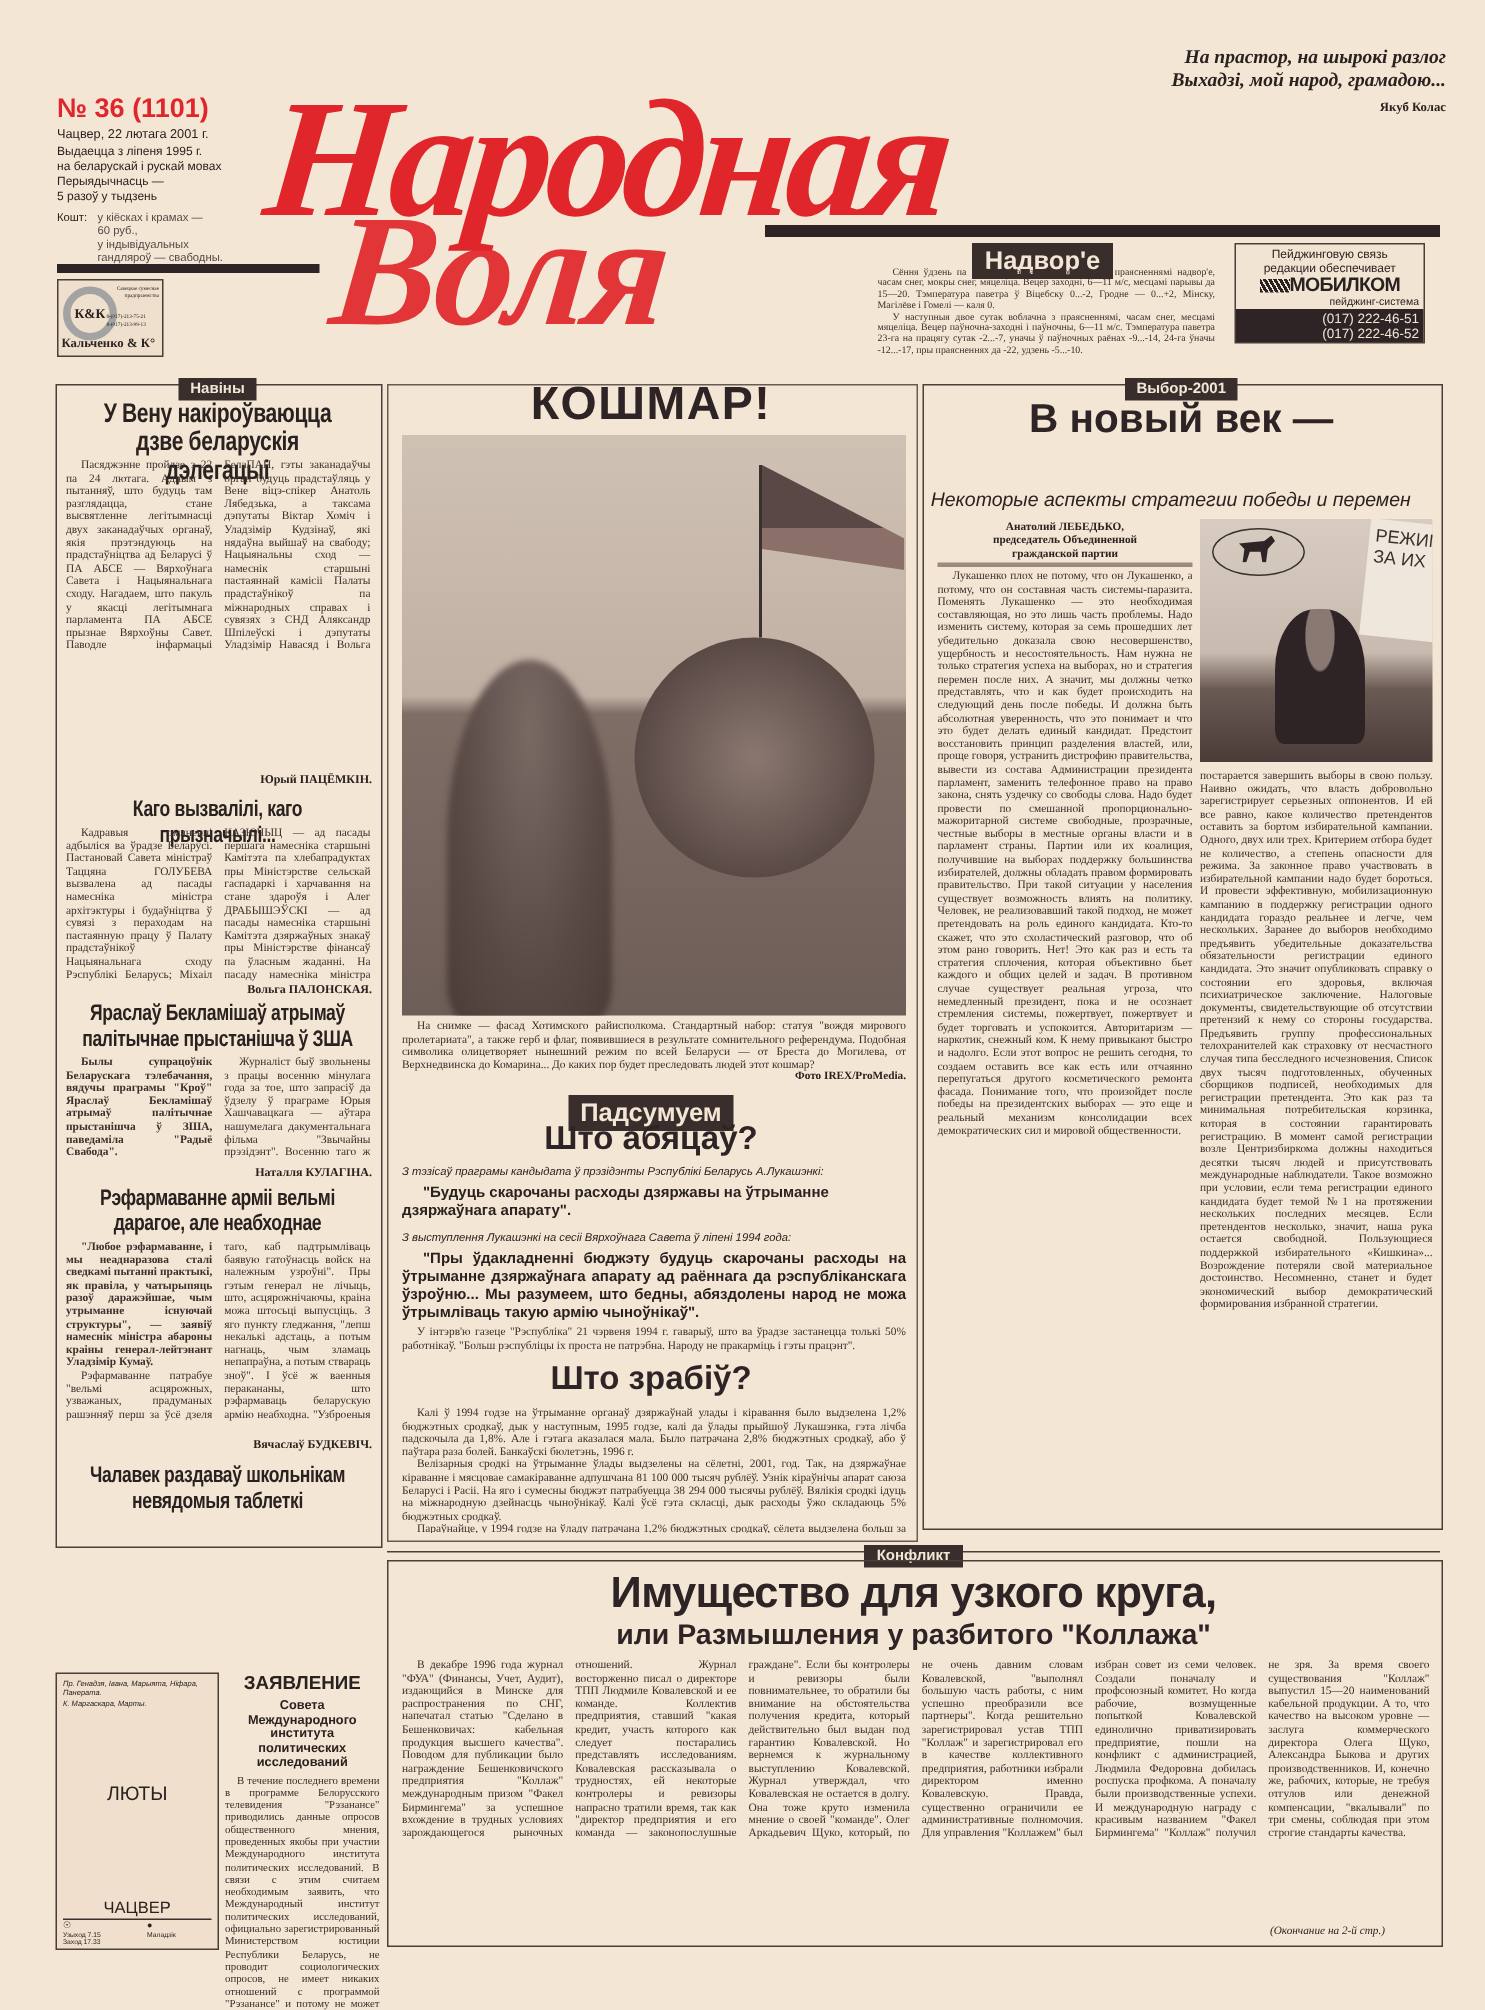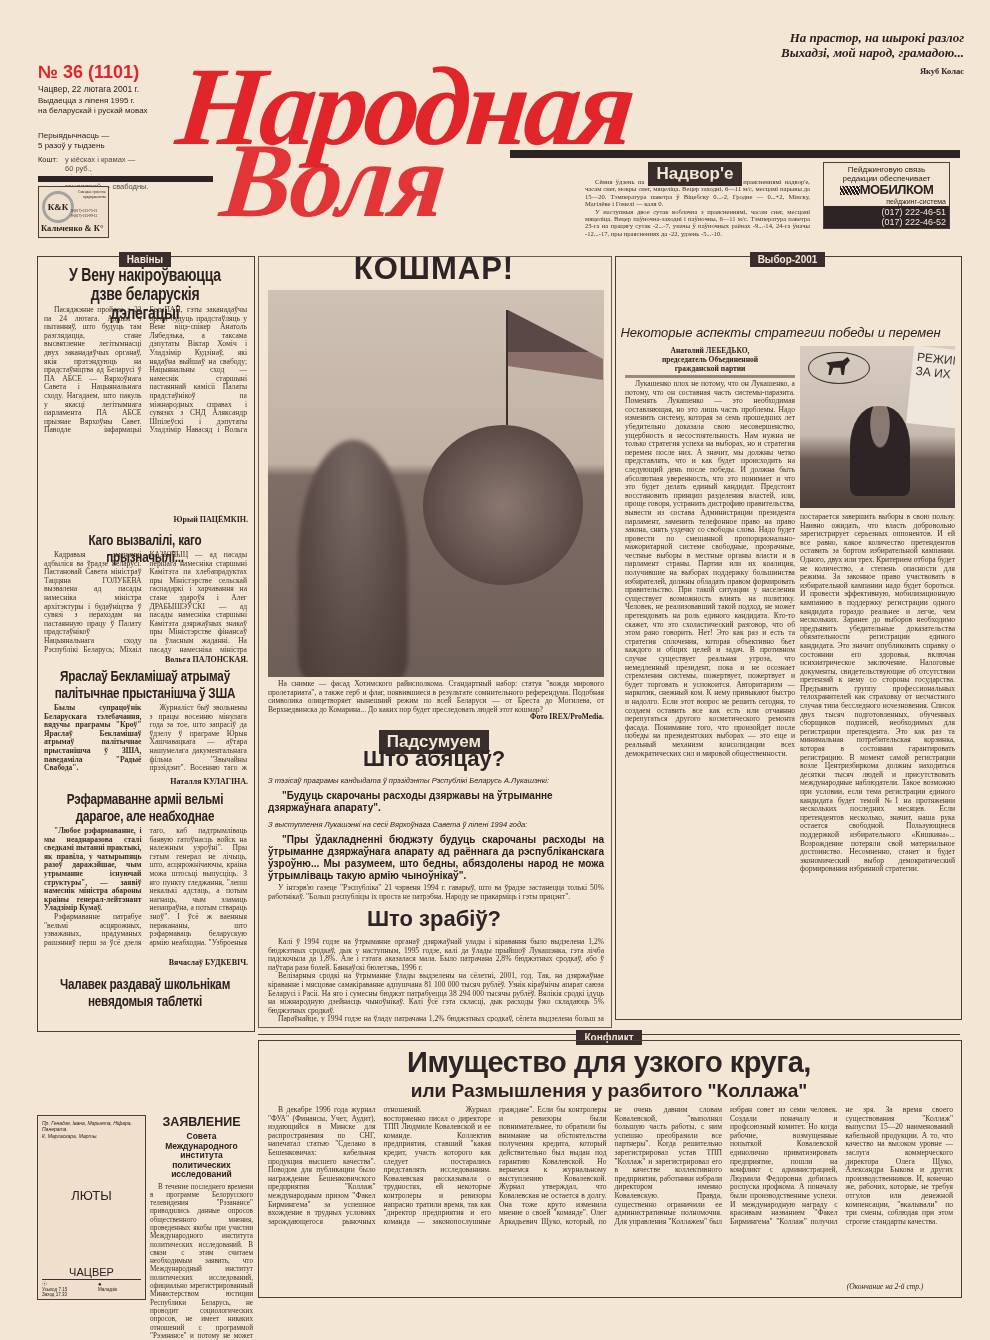--- a/index.html
+++ b/index.html
@@ -21,37 +21,37 @@
   .photo{background:#9a8a80;}
 </style>
 </head>
 <body>
 
 <div class="abs sans" style="left:38px;top:62px;width:120px;">
   <div style="color:#e0262b;font-weight:bold;font-size:18px;line-height:20px;">№ 36 (1101)</div>
   <div style="font-size:8.5px;line-height:11px;margin-top:2px;">Чацвер, 22 лютага 2001 г.</div>
   <div style="font-size:8px;line-height:9.5px;margin-top:1px;">Выдаецца з ліпеня 1995 г.</div>
   <div style="font-size:8px;line-height:9.5px;">на беларускай і рускай мовах</div>
-  <div style="font-size:8px;line-height:9.5px;margin-top:16px;">Перыядычнасць —</div>
+  <div style="font-size:8px;line-height:9.5px;margin-top:1px;">Перыядычнасць —</div>
   <div style="font-size:8px;line-height:9.5px;">5 разоў у тыдзень</div>
   <div style="display:flex;margin-top:5px;font-size:7.5px;line-height:9px;">
     <span style="width:27px;">Кошт:</span>
     <div style="color:#55484a;">
       <div>у кіёсках і крамах —</div>
       <div>60 руб.,</div>
       <div>у індывідуальных</div>
       <div>гандляроў — свабодны.</div>
     </div>
   </div>
 </div>
 
 <div class="abs darkbar" style="left:38px;top:176px;width:175px;height:6px;"></div>
 
 <div class="abs box" style="left:38px;top:186px;width:69px;height:50px;background:#efe0cd;">
-  <div style="position:absolute;left:3px;top:4px;width:26px;height:26px;border:3px solid #a3a3a3;border-radius:50%;font-size:9px;font-weight:bold;text-align:center;line-height:26px;">
+  <div style="position:absolute;left:3px;top:4px;width:26px;height:26px;border:5px solid #a3a3a3;border-radius:50%;font-size:9px;font-weight:bold;text-align:center;line-height:26px;">
     <span>К&amp;К</span>
   </div>
   <div style="position:absolute;left:32px;top:3px;width:35px;font-size:3.5px;line-height:4.5px;text-align:right;">Савецкае сумеснае прадпрыемства</div>
   <div style="position:absolute;left:32px;top:22px;font-size:3.5px;">8-(017)-213-75-21</div>
   <div style="position:absolute;left:32px;top:27px;font-size:3.5px;">8-(017)-213-99-13</div>
   <div style="position:absolute;left:2px;top:36px;font-size:8.5px;font-weight:bold;white-space:nowrap;">Кальченко &amp; К°</div>
 </div>
 
 <div class="abs mast-red" style="left:178px;top:50px;font-size:112px;line-height:112px;letter-spacing:-4px;transform:skewX(-6deg);">Народная</div>
 <div class="abs mast-red" style="left:222px;top:128px;font-size:106px;line-height:106px;letter-spacing:-2px;transform:skewX(-6deg);opacity:0.92;">Воля</div>
@@ -147,20 +147,21 @@
   <p>Калі ў 1994 годзе на ўтрыманне органаў дзяржаўнай улады і кіравання было выдзелена 1,2% бюджэтных сродкаў, дык у наступным, 1995 годзе, калі да ўлады прыйшоў Лукашэнка, гэта лічба падскочыла да 1,8%. Але і гэтага аказалася мала. Было патрачана 2,8% бюджэтных сродкаў, або ў паўтара раза болей. Банкаўскі бюлетэнь, 1996 г.</p>
   <p>Велізарныя сродкі на ўтрыманне ўлады выдзелены на сёлетні, 2001, год. Так, на дзяржаўнае кіраванне і мясцовае самакіраванне адпушчана 81 100 000 тысяч рублёў. Узнік кіраўнічы апарат саюза Беларусі і Расіі. На яго і сумесны бюджэт патрабуецца 38 294 000 тысячы рублёў. Вялікія сродкі ідуць на міжнародную дзейнасць чыноўнікаў. Калі ўсё гэта скласці, дык расходы ўжо складаюць 5% бюджэтных сродкаў.</p>
   <p>Параўнайце, у 1994 годзе на ўладу патрачана 1,2% бюджэтных сродкаў, сёлета выдзелена больш за 5%. Вось так ён "скараціў" расходы на ўтрыманне дзяржаўнага апарату. А калі сюды яшчэ прыплюсаваць проста астранамічныя сумы на ўтрыманне сілавых структур, дык атрымаецца, што чыноўнікі розных масцей, якія стаяць з лыжкай, а не сошкай, з'ядаюць велізарную частку дзяржаўнага пірага.</p>
 </div>
 
 <div class="abs box" style="left:615px;top:256px;width:345px;height:762px;"></div>
 <div class="abs" style="left:615px;top:249px;width:345px;text-align:center;">
   <span class="rubric" style="font-size:10px;">Выбор-2001</span>
 </div>
 <div class="abs sans" style="left:615px;top:264px;width:345px;text-align:center;font-weight:900;font-size:27px;line-height:30px;color:#2e2426;">
+  <div>В новый век —</div>
 </div>
 <div class="abs sans" style="left:615px;top:326px;width:331px;text-align:center;font-style:italic;font-size:13px;line-height:14px;">Некоторые аспекты стратегии победы и перемен</div>
 <div class="abs serif" style="left:625px;top:346px;width:170px;text-align:center;font-weight:bold;font-size:7.5px;line-height:9px;border-bottom:3px solid #9a8a80;padding-bottom:2px;">
   <div>Анатолий ЛЕБЕДЬКО,</div>
   <div>председатель Объединенной</div>
   <div>гражданской партии</div>
 </div>
 <div class="abs txt" style="left:625px;top:380px;width:170px;height:630px;overflow:hidden;text-indent:10px;">Лукашенко плох не потому, что он Лукашенко, а потому, что он составная часть системы-паразита. Поменять Лукашенко — это необходимая составляющая, но это лишь часть проблемы. Надо изменить систему, которая за семь прошедших лет убедительно доказала свою несовершенство, ущербность и несостоятельность. Нам нужна не только стратегия успеха на выборах, но и стратегия перемен после них. А значит, мы должны четко представлять, что и как будет происходить на следующий день после победы. И должна быть абсолютная уверенность, что это понимает и что это будет делать единый кандидат. Предстоит восстановить принцип разделения властей, или, проще говоря, устранить дистрофию правительства, вывести из состава Администрации президента парламент, заменить телефонное право на право закона, снять уздечку со свободы слова. Надо будет провести по смешанной пропорционально-мажоритарной системе свободные, прозрачные, честные выборы в местные органы власти и в парламент страны. Партии или их коалиция, получившие на выборах поддержку большинства избирателей, должны обладать правом формировать правительство. При такой ситуации у населения существует возможность влиять на политику. Человек, не реализовавший такой подход, не может претендовать на роль единого кандидата. Кто-то скажет, что это схоластический разговор, что об этом рано говорить. Нет! Это как раз и есть та стратегия сплочения, которая объективно бьет каждого и общих целей и задач. В противном случае существует реальная угроза, что немедленный президент, пока и не осознает стремления системы, пожертвует, пожертвует и будет торговать и успокоится. Авторитаризм — наркотик, снежный ком. К нему привыкают быстро и надолго. Если этот вопрос не решить сегодня, то создаем оставить все как есть или отчаянно перепугаться другого косметического ремонта фасада. Понимание того, что произойдет после победы на президентских выборах — это еще и реальный механизм консолидации всех демократических сил и мировой общественности.</div>
 <div class="abs photo" style="left:800px;top:346px;width:155px;height:162px;background:linear-gradient(180deg,#d8ccc0 0%,#c8baae 55%,#6a5a54 70%,#4a3c38 100%);overflow:hidden;">
   <div style="position:absolute;left:8px;top:6px;width:60px;height:30px;border:1px solid #3a302c;border-radius:50%;"></div>

